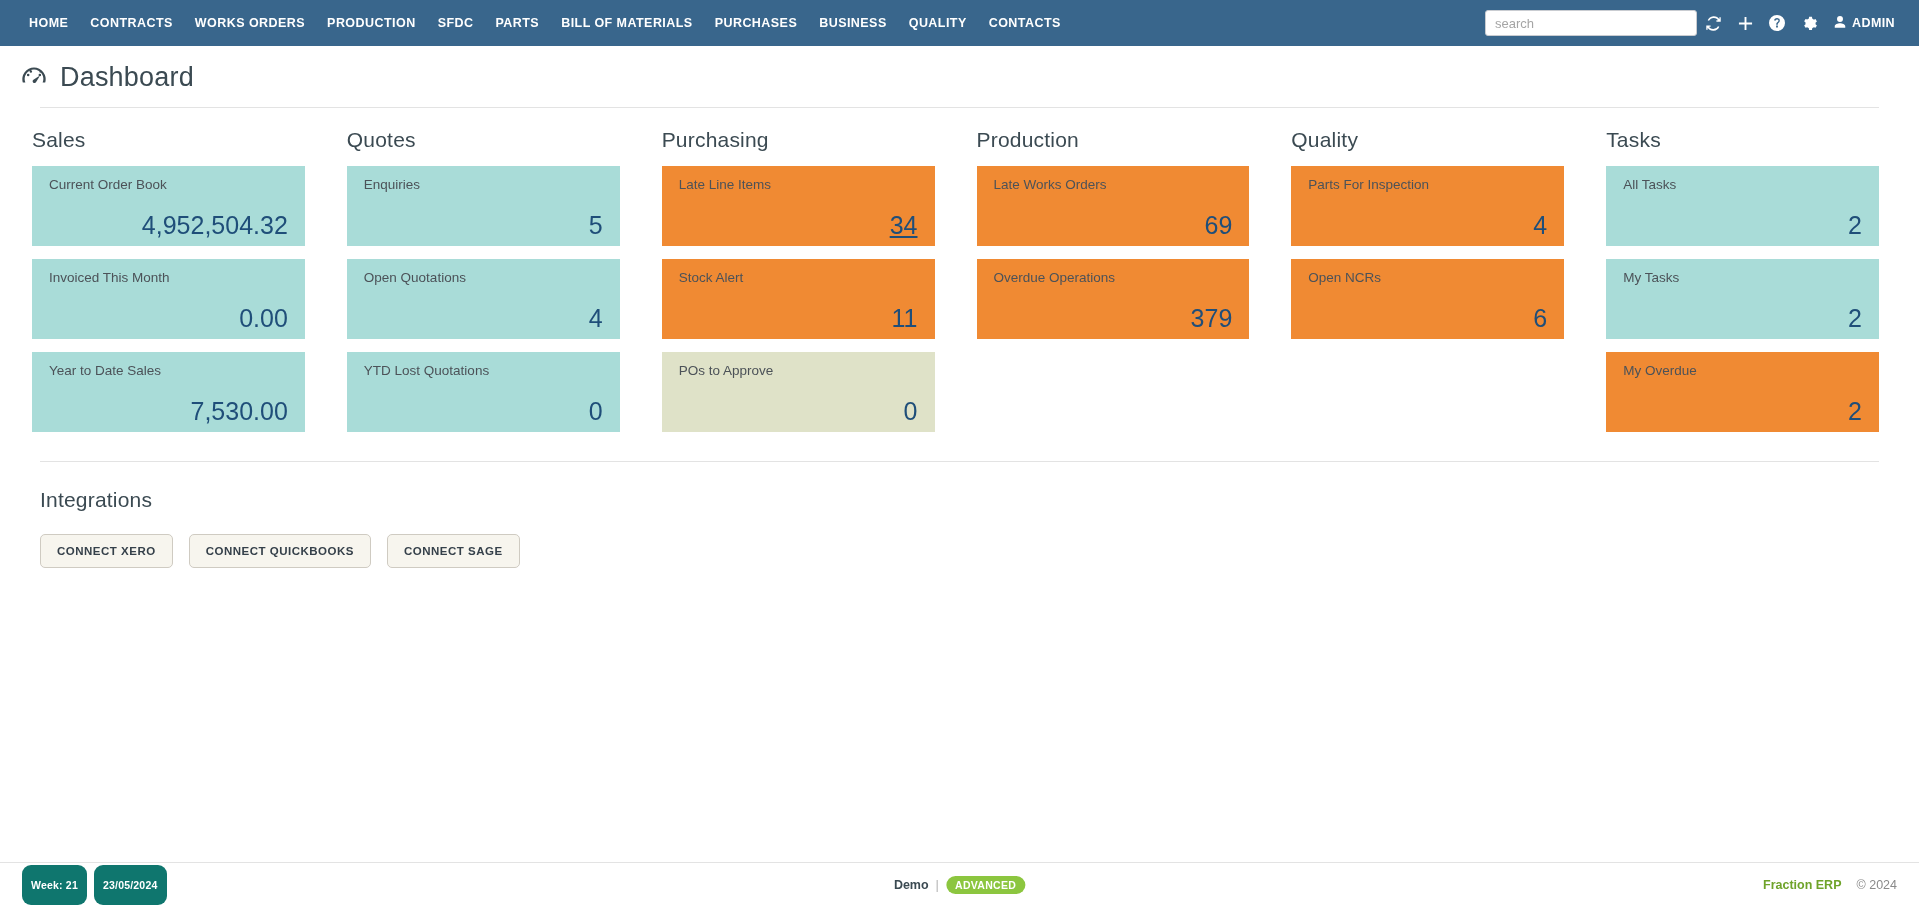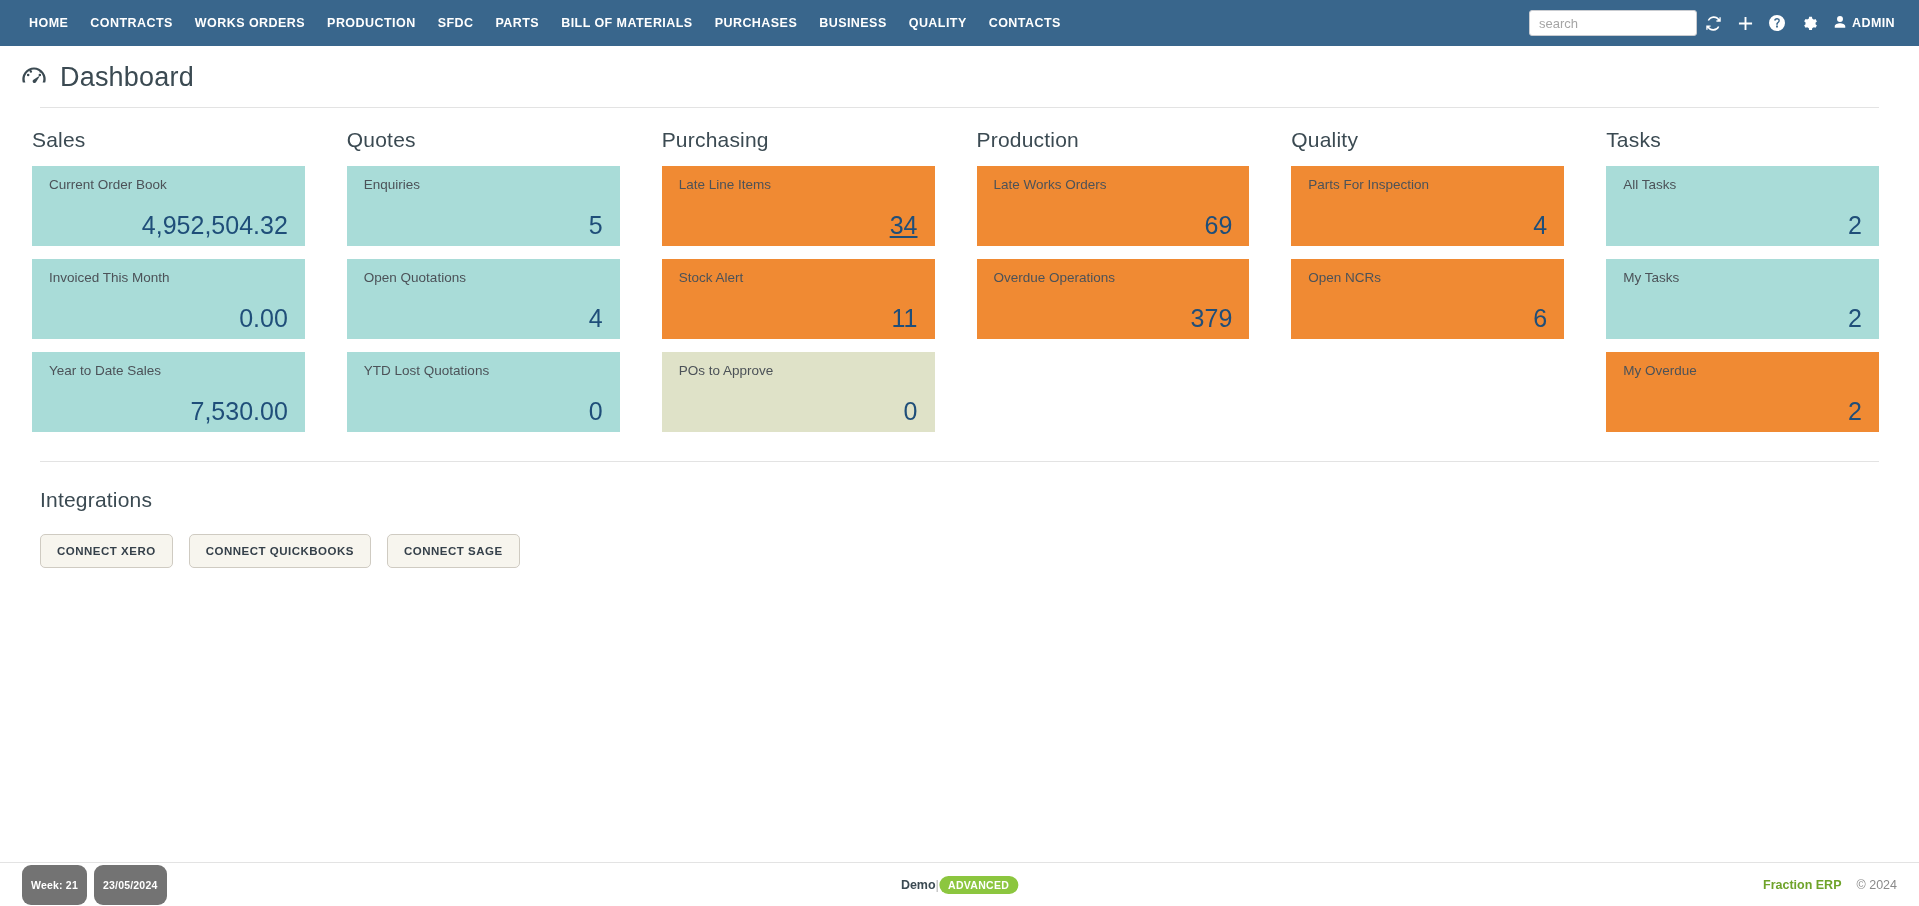--- a/index.html
+++ b/index.html
@@ -20,21 +20,21 @@
     color: #ffffff;
   }
   .nav-links { display: flex; align-items: center; gap: 0px; }
   .nav-link {
     font-size: 12.5px; font-weight: bold; letter-spacing: .45px;
     color: #ffffff; text-decoration: none;
     padding: 6px 11px; white-space: nowrap; cursor: pointer;
   }
   .nav-right { margin-left: auto; display: flex; align-items: center; gap: 0; }
   .search-input {
-    width: 168px; height: 26px;
+    width: 212px; height: 26px;
     border: 1px solid #c9ccd1; border-radius: 3px;
     background: #ffffff; color: #555;
     padding: 0 9px; font-size: 13px;
     font-family: "Liberation Sans", sans-serif;
     outline: none;
   }
   .search-input::placeholder { color: #a5a5a5; }
   .nav-icon-btn {
     width: 32px; height: 32px;
     display: flex; align-items: center; justify-content: center;
@@ -117,28 +117,28 @@
   
   .footer {
     position: absolute; left: 0; bottom: 0;
     width: 1919px; height: 44px;
     border-top: 1px solid #e3e3e3;
     display: flex; align-items: center;
     padding: 0 22px;
   }
   .footer-left { display: flex; align-items: center; gap: 7px; }
   .pill {
-    background: #737373; color: #ffffff;
+    background: #0f766e; color: #ffffff;
     font-size: 10.5px; font-weight: bold;
     padding: 14px 9px; border-radius: 9px;
     letter-spacing: .2px; white-space: nowrap;
   }
   .footer-center {
     position: absolute; left: 50%; transform: translateX(-50%);
-    display: flex; align-items: center; 
+    display: flex; align-items: center; gap: 7px;
   }
   .footer-env { font-size: 12.5px; font-weight: bold; color: #3b4a52; }
   .footer-sep { color: #b6b6b6; font-size: 13px; }
   .badge-green {
     background: #8cc63f; color: #ffffff;
     font-size: 10.5px; font-weight: bold;
     padding: 3px 9px; border-radius: 9px; letter-spacing: .3px;
   }
   .footer-right { margin-left: auto; display: flex; align-items: baseline; gap: 15px; }
   .brand { font-size: 12.5px; font-weight: bold; color: #6fa32a; }

